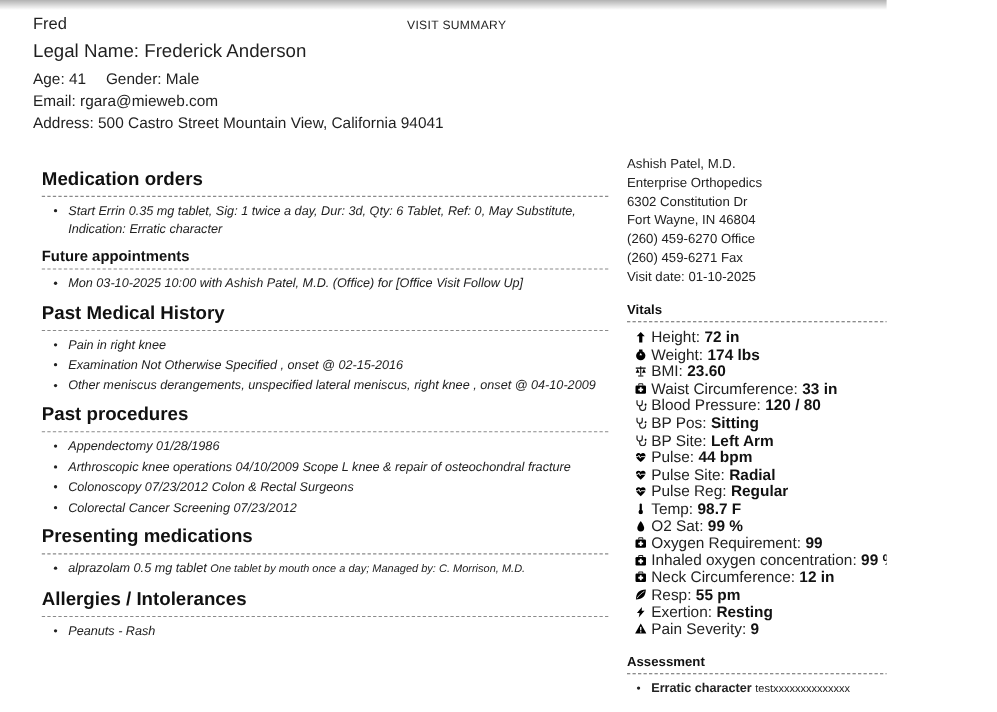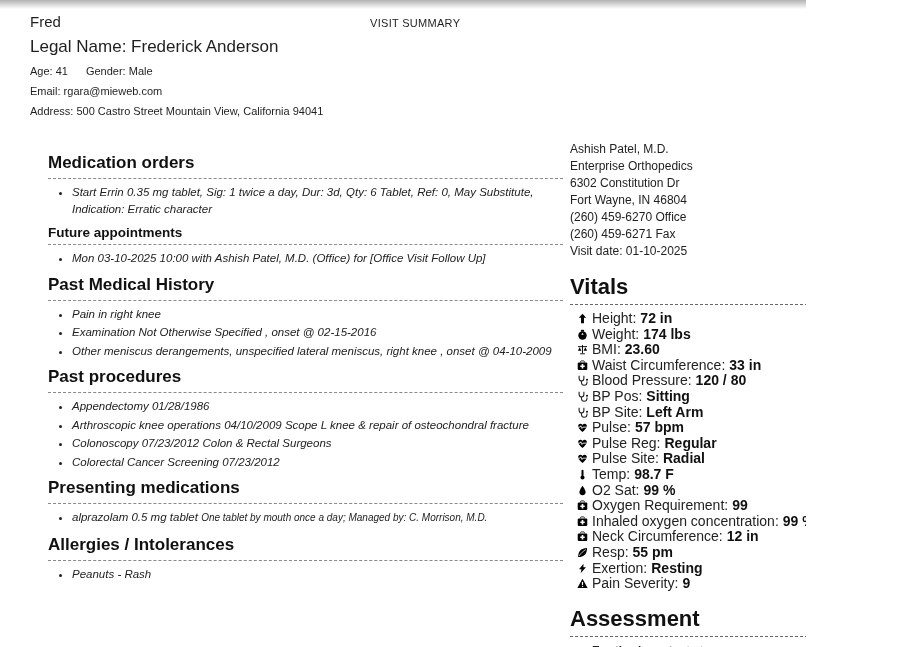--- a/index.html
+++ b/index.html
@@ -14,24 +14,24 @@
     color: #1f1f1f;
   }
   .top-shadow {
     position: absolute; top: 0; left: 0; width: 866px; height: 9px;
     background: linear-gradient(to bottom, rgba(0,0,0,0.30), rgba(0,0,0,0));
   }
   
   .patient-short { position: absolute; left: 30px; top: 13px; font-size: 15px; }
   .visit-title   { position: absolute; left: 370px; top: 17px; font-size: 11px; letter-spacing: .3px; }
   .legal-name    { position: absolute; left: 30px; top: 37px; font-size: 17px; }
-  .demographics  { position: absolute; left: 30px; top: 61px; font-size: 11px; line-height: 20px; }
+  .demographics  { position: absolute; left: 30px; top: 61px; font-size: 14px; line-height: 20px; }
   .demographics .gap { display: inline-block; margin-left: 18px; }
   
-  .left-col  { position: absolute; left: 48px;  top: 142px; width: 515px; }
+  .left-col  { position: absolute; left: 38px;  top: 142px; width: 515px; }
   .right-col { position: absolute; left: 570px; top: 141px; width: 253px; }
   
   h2 { font-weight: bold; color: #111; }
   .h-lg {
     font-size: 17px; margin: 8px 0 0 0; padding-bottom: 5px;
     border-bottom: 1px dashed #8a8a8a;
   }
   .left-col section:first-child .h-lg { margin-top: 11px; }
   .h-sm {
     font-size: 13.5px; margin: 8px 0 0 0; padding-bottom: 4px;
@@ -39,21 +39,21 @@
   }
   .sec-list {
     margin: 5px 0 8px 0; padding-left: 24px;
     font-size: 11.5px; line-height: 16.5px; color: #222; font-style: italic;
   }
   .sec-list li { margin-bottom: 2px; }
   .detail-sm { font-size: 10px; }
   
   .provider { font-size: 12px; line-height: 17px; color: #222; }
   .rc-head {
-    font-size: 22px; margin: 14px 0 0 0; padding-bottom: 4px;
+    font-size: 12px; margin: 14px 0 0 0; padding-bottom: 4px;
     border-bottom: 1px dashed #666;
   }
   .vitals-list {
     list-style: none; margin: 6px 0 0 0; padding: 0 0 0 7px;
     font-size: 14px; line-height: 15.6px; color: #222;
   }
   .vitals-list li { white-space: nowrap; }
   .vitals-list .v-val { font-weight: bold; margin-left: 4px; color: #111; }
   .vicon {
     width: 11px; height: 11px; display: inline-block;
@@ -220,27 +220,27 @@
               <use href="#stethoscope-icon"></use>
             </svg><span>Blood Pressure:</span><span class="v-val">120 / 80</span></li>
         <li><svg class="vicon">
               <use href="#stethoscope-icon"></use>
             </svg><span>BP Pos:</span><span class="v-val">Sitting</span></li>
         <li><svg class="vicon">
               <use href="#stethoscope-icon"></use>
             </svg><span>BP Site:</span><span class="v-val">Left Arm</span></li>
         <li><svg class="vicon">
               <use href="#heart-pulse-icon"></use>
-            </svg><span>Pulse:</span><span class="v-val">57 bpm</span></li>
+            </svg><span>Pulse:</span><span class="v-val">44 bpm</span></li>
+        <li><svg class="vicon">
+              <use href="#heart-pulse-icon"></use>
+            </svg><span>Pulse Site:</span><span class="v-val">Radial</span></li>
         <li><svg class="vicon">
               <use href="#heart-pulse-icon"></use>
             </svg><span>Pulse Reg:</span><span class="v-val">Regular</span></li>
-        <li><svg class="vicon">
-              <use href="#heart-pulse-icon"></use>
-            </svg><span>Pulse Site:</span><span class="v-val">Radial</span></li>
         <li><svg class="vicon">
               <use href="#thermometer-icon"></use>
             </svg><span>Temp:</span><span class="v-val">98.7 F</span></li>
         <li><svg class="vicon">
               <use href="#droplet-icon"></use>
             </svg><span>O2 Sat:</span><span class="v-val">99 %</span></li>
         <li><svg class="vicon">
               <use href="#medkit-icon"></use>
             </svg><span>Oxygen Requirement:</span><span class="v-val">99</span></li>
         <li><svg class="vicon">

